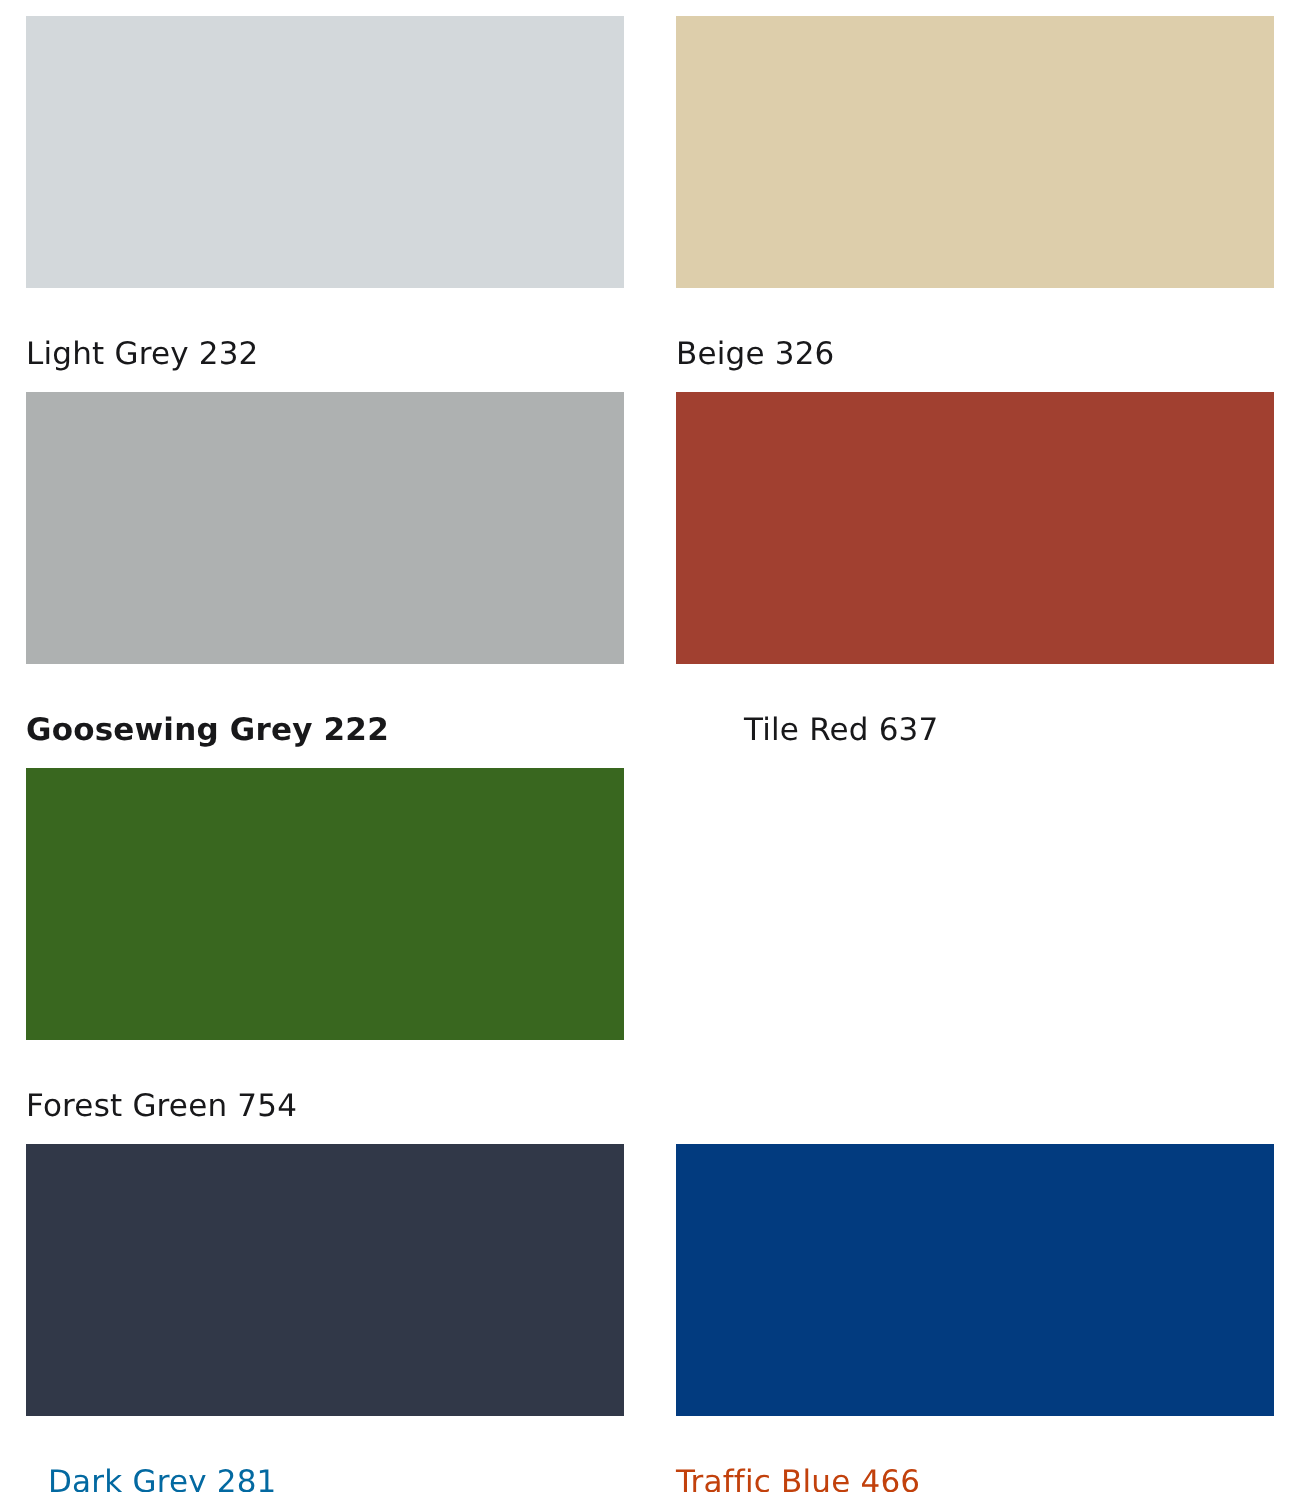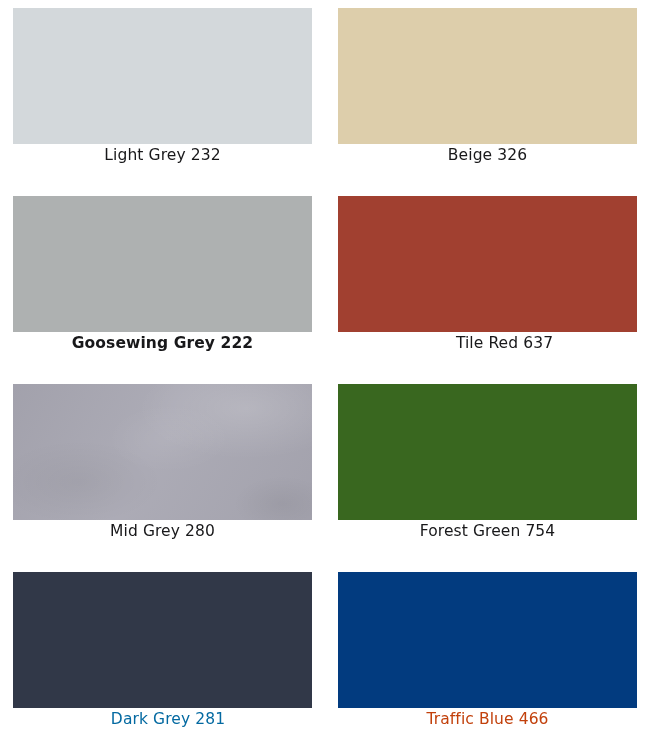--- a/index.html
+++ b/index.html
@@ -56,23 +56,22 @@
       radial-gradient(ellipse 70px 40px at 90% 88%, rgba(0,0,0,0.05), rgba(0,0,0,0) 70%),
       linear-gradient(118deg, rgba(0,0,0,0.035) 0%, rgba(255,255,255,0.05) 46%, rgba(0,0,0,0.03) 100%);
     pointer-events: none;
   }
 
   .swatch-label {
     font-size: 15.5px;
     line-height: 1;
     color: #18181a;
     letter-spacing: 0.1px;
-    padding-top: 4px;
+    padding-top: 26px;
     white-space: nowrap;
-    text-align: center;
   }
 </style>
 </head>
 <body style="background: rgb(255, 255, 255);">
 
 <div id="swatch-grid">
 
   <div class="swatch-row">
     <div class="swatch-cell">
       <div class="swatch-chip" style="background-color: rgb(211, 216, 219);"></div>
@@ -90,24 +89,20 @@
       <div class="swatch-label" style="color: rgb(24, 24, 26); font-weight: bold;">Goosewing Grey 222</div>
     </div>
     <div class="swatch-cell">
       <div class="swatch-chip" style="background-color: rgb(161, 64, 48);"></div>
       <div class="swatch-label" style="color: rgb(24, 24, 26); margin-left: 34px;">Tile Red 637</div>
     </div>
   </div>
 
   <div class="swatch-row">
     <div class="swatch-cell">
-      <div class="swatch-chip textured" style="background-color: rgb(168, 167, 178);"></div>
-      <div class="swatch-label" style="color: rgb(24, 24, 26);">Mid Grey 280</div>
-    </div>
-    <div class="swatch-cell">
       <div class="swatch-chip" style="background-color: rgb(57, 103, 31);"></div>
       <div class="swatch-label" style="color: rgb(24, 24, 26);">Forest Green 754</div>
     </div>
   </div>
 
   <div class="swatch-row">
     <div class="swatch-cell">
       <div class="swatch-chip" style="background-color: rgb(49, 56, 72);"></div>
       <div class="swatch-label" style="color: #0369a1; margin-left: 11px;">Dark Grey 281</div>
     </div>

